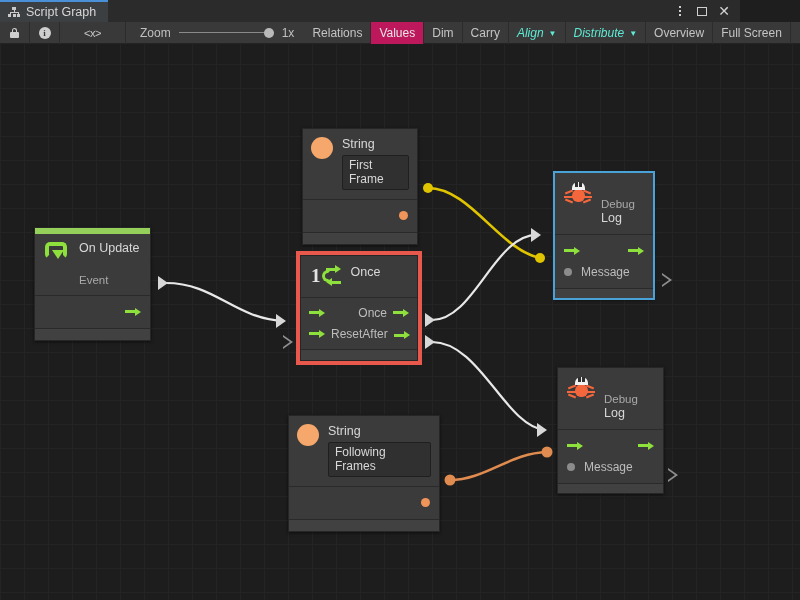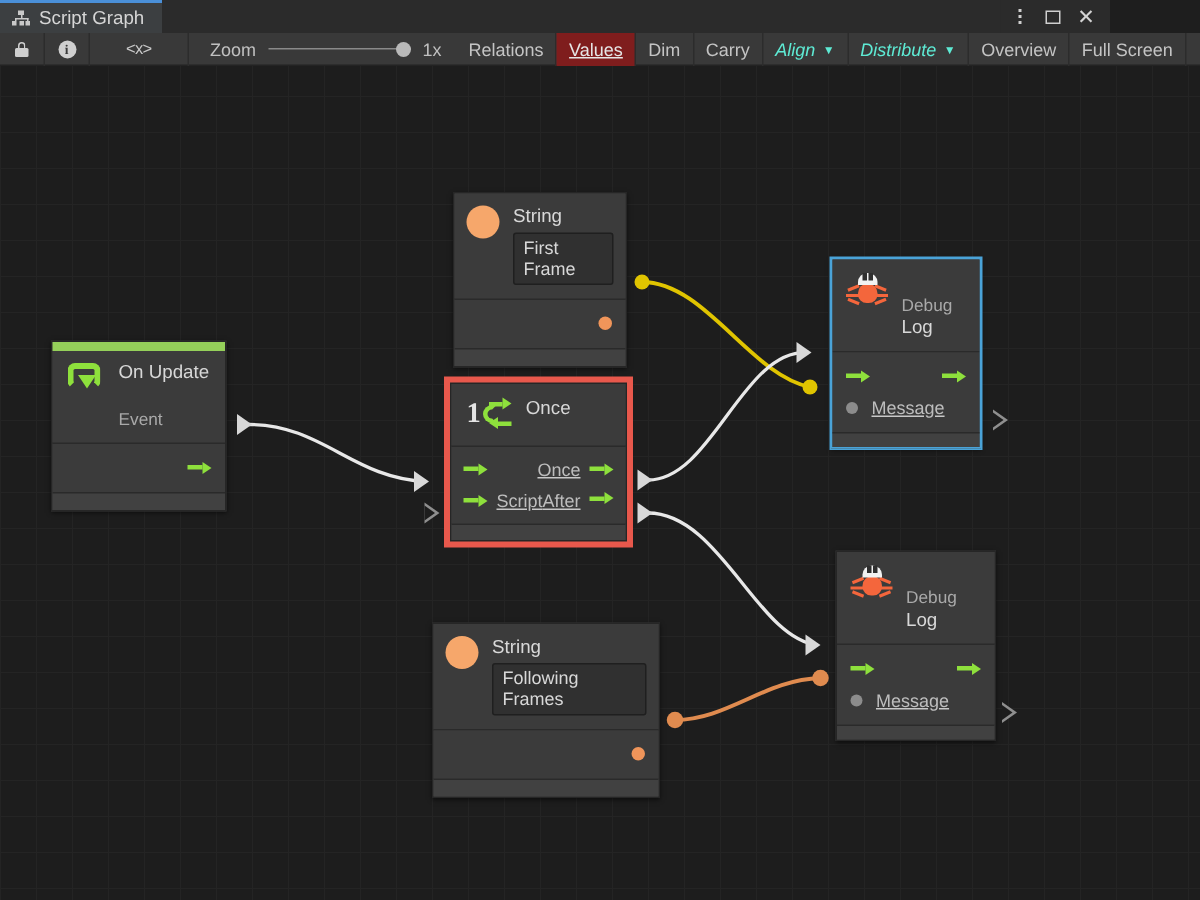--- a/index.html
+++ b/index.html
@@ -50,21 +50,21 @@
     border-bottom:1px solid #232323;
   }
   .tb-grp{ display:flex; align-items:stretch; }
   .tb-btn{
     display:flex; align-items:center; justify-content:center;
     padding:0 8px; color:#c4c4c4; font-size:12px; height:22px;
     border-right:1px solid #2c2c2c;
   }
   .tb-btn.icoOnly{ width:30px; padding:0; }
   .tb-btn.wide{ width:66px; }
-  .tb-btn.active{ background:#7f1d1d; color:#e6e6e6;text-decoration:underline; }
+  .tb-btn.active{ background:#be185d; color:#e6e6e6; }
   .tb-btn.disabled{ color:#5eead4;font-style:italic; }
 
   .lock{ position:relative; width:9px; height:10px; }
   .lock s{ position:absolute; left:0; bottom:0; width:9px; height:6px; background:#cfcfcf; border-radius:1px; }
   .lock i{ position:absolute; left:2px; top:0; width:5px; height:5px;
            border:1.5px solid #cfcfcf; border-bottom:none; border-radius:3px 3px 0 0; }
   .infoi{ width:12px; height:12px; border-radius:50%; background:#cfcfcf; color:#393939;
           font-size:9px; font-weight:bold; display:flex; align-items:center; justify-content:center;
           font-family:"Liberation Serif", serif; }
   .codeg{ color:#c9c9c9; font-size:11px; letter-spacing:-0.5px; }
@@ -104,21 +104,21 @@
          box-shadow:0 1px 3px rgba(0,0,0,.55); }
   .node.sel-red{ outline:4px solid #e8584c; }
   .node.sel-blue{ border:1px solid #4aa3d8; box-shadow:0 0 0 1px #4aa3d8, 0 1px 3px rgba(0,0,0,.55); }
   .topbar{ height:6px; background:#95d05a; }
   .nhead{ display:flex; gap:9px; padding:7px 9px 8px 9px; background:#3b3b3b; }
   .ntitle{ color:#d8d8d8; font-size:12.5px; line-height:15px; }
   .nsub{ color:#a9a9a9; font-size:11.5px; line-height:14px;margin-top:17px; }
   .ndiv{ height:1px; background:#2a2a2a; }
   .nbody{ padding:5px 9px 6px 9px; background:#3b3b3b; }
   .nfoot{ height:12px; background:#414141; border-top:1px solid #2a2a2a; }
-  .prow{ display:flex; align-items:center; justify-content:space-between; height:21px;text-decoration:underline; }
+  .prow{ display:flex; align-items:center; justify-content:space-between; height:21px; }
 
   .arrow-g{ width:16px; height:11px; position:relative; flex:0 0 auto; }
   .arrow-g s{ position:absolute; left:0; top:4px; width:10px; height:3px; background:#8ee03c; }
   .arrow-g i{ position:absolute; right:0; top:1.5px; width:0; height:0;
               border-top:4px solid transparent; border-bottom:4px solid transparent;
               border-left:6px solid #8ee03c; }
 
   .dot-grey{ width:8px; height:8px; border-radius:50%; background:#8c8c8c; flex:0 0 auto; }
   .dot-orange{ width:9px; height:9px; border-radius:50%; background:#f0955a; flex:0 0 auto; }
   .plabel{ color:#bdbdbd; font-size:12px; }
@@ -361,23 +361,23 @@
                 <i></i>
               </span>
           </span>
         </div>
         <div class="prow">
           <span style="display:flex;align-items:center;gap:6px">
             <span class="arrow-g">
                 <s></s>
                 <i></i>
               </span>
-            <span class="plabel">Script</span>
-          </span>
-          <span style="display:flex;align-items:flex-start;gap:6px">
+            <span class="plabel">Reset</span>
+          </span>
+          <span style="display:flex;align-items:flex-end;gap:6px">
             <span class="plabel">After</span>
             <span class="arrow-g">
                 <s></s>
                 <i></i>
               </span>
           </span>
         </div>
       </div>
       <div class="nfoot" style="height:11px"></div>
     </div>

